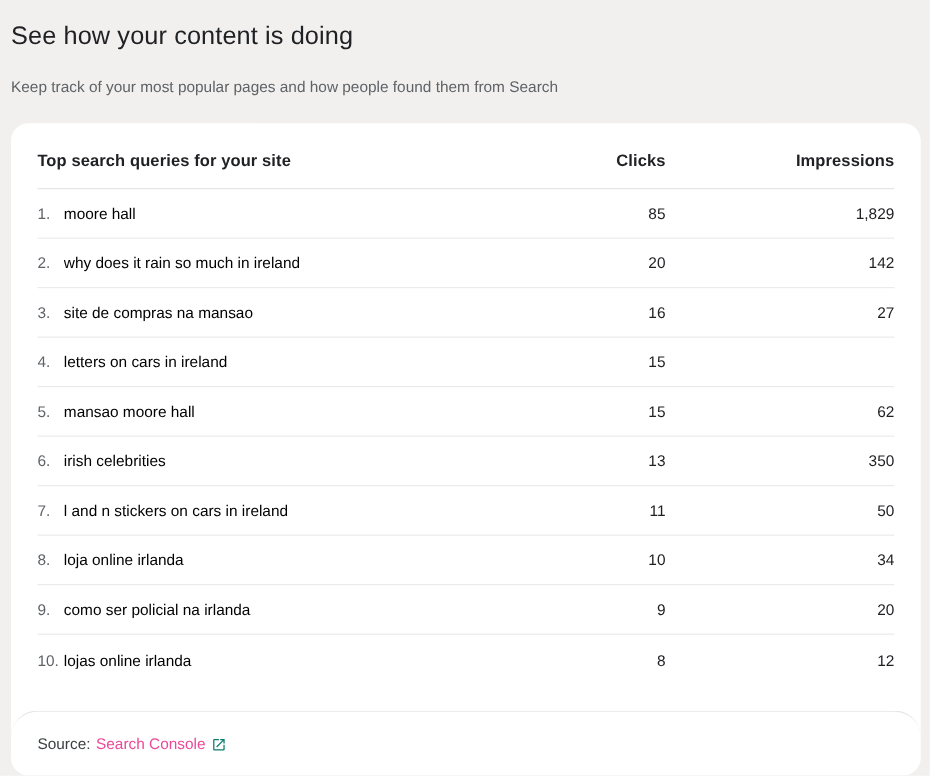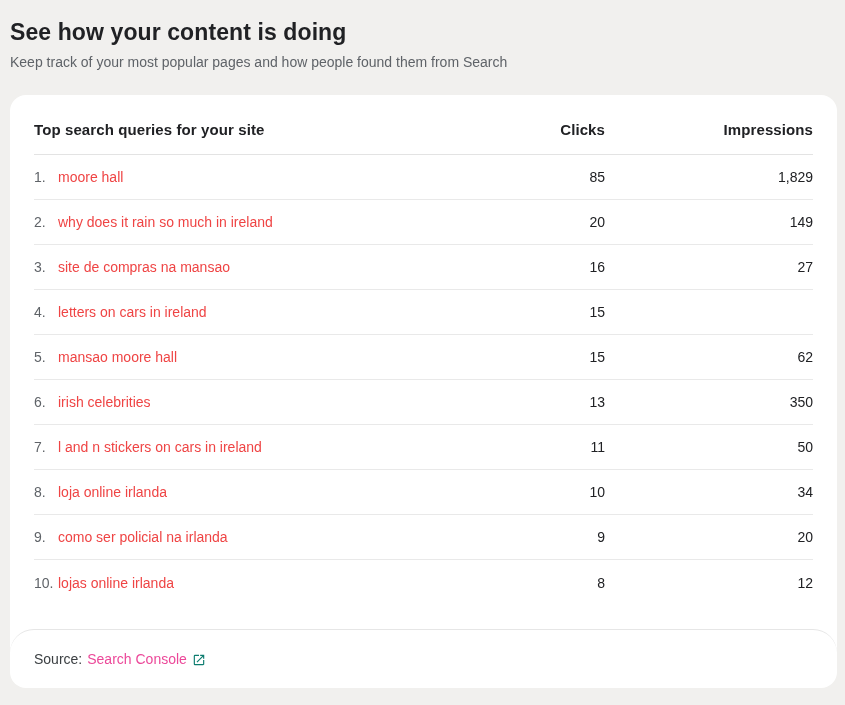--- a/index.html
+++ b/index.html
@@ -7,27 +7,27 @@
     width: 845px; height: 705px;
     background: #f1f0ee;
     font-family: "Liberation Sans", sans-serif;
     -webkit-font-smoothing: antialiased;
   }
   .page { padding: 18px 10px 0 10px; }
 
   
   .page-header h1 {
     font-size: 23px;
-    font-weight: 700;
+    font-weight: 400;
     color: #202124;
     letter-spacing: 0.1px;
     line-height: 28px;
   }
   .page-header p {
-    margin-top: 7px;
+    margin-top: 24px;
     font-size: 14px;
     color: #5f6368;
     line-height: 18px;
   }
 
   
   .card {
     margin-top: 24px;
     background: #ffffff;
     border-radius: 16px;
@@ -64,21 +64,21 @@
   .row {
     height: 45px;
   }
   .row:not(:last-child) { border-bottom: 1px solid #e9e9e9; }
   .rank {
     font-size: 14px;
     color: #5f6368;
   }
   .query {
     font-size: 14px;
-    color: #ef4444;
+    color: #000000;
     text-decoration: none;
     cursor: pointer;
     overflow: hidden;
     white-space: nowrap;
   }
   .num {
     font-size: 14px;
     color: #202124;
     text-align: right;
   }
@@ -131,21 +131,21 @@
         <span class="rank">1.</span>
         <a class="query">moore hall</a>
         <span class="num">85</span>
         <span class="num">1,829</span>
       </div>
 
       <div class="row grid">
         <span class="rank">2.</span>
         <a class="query">why does it rain so much in ireland</a>
         <span class="num">20</span>
-        <span class="num">149</span>
+        <span class="num">142</span>
       </div>
 
       <div class="row grid">
         <span class="rank">3.</span>
         <a class="query">site de compras na mansao</a>
         <span class="num">16</span>
         <span class="num">27</span>
       </div>
 
       <div class="row grid">

